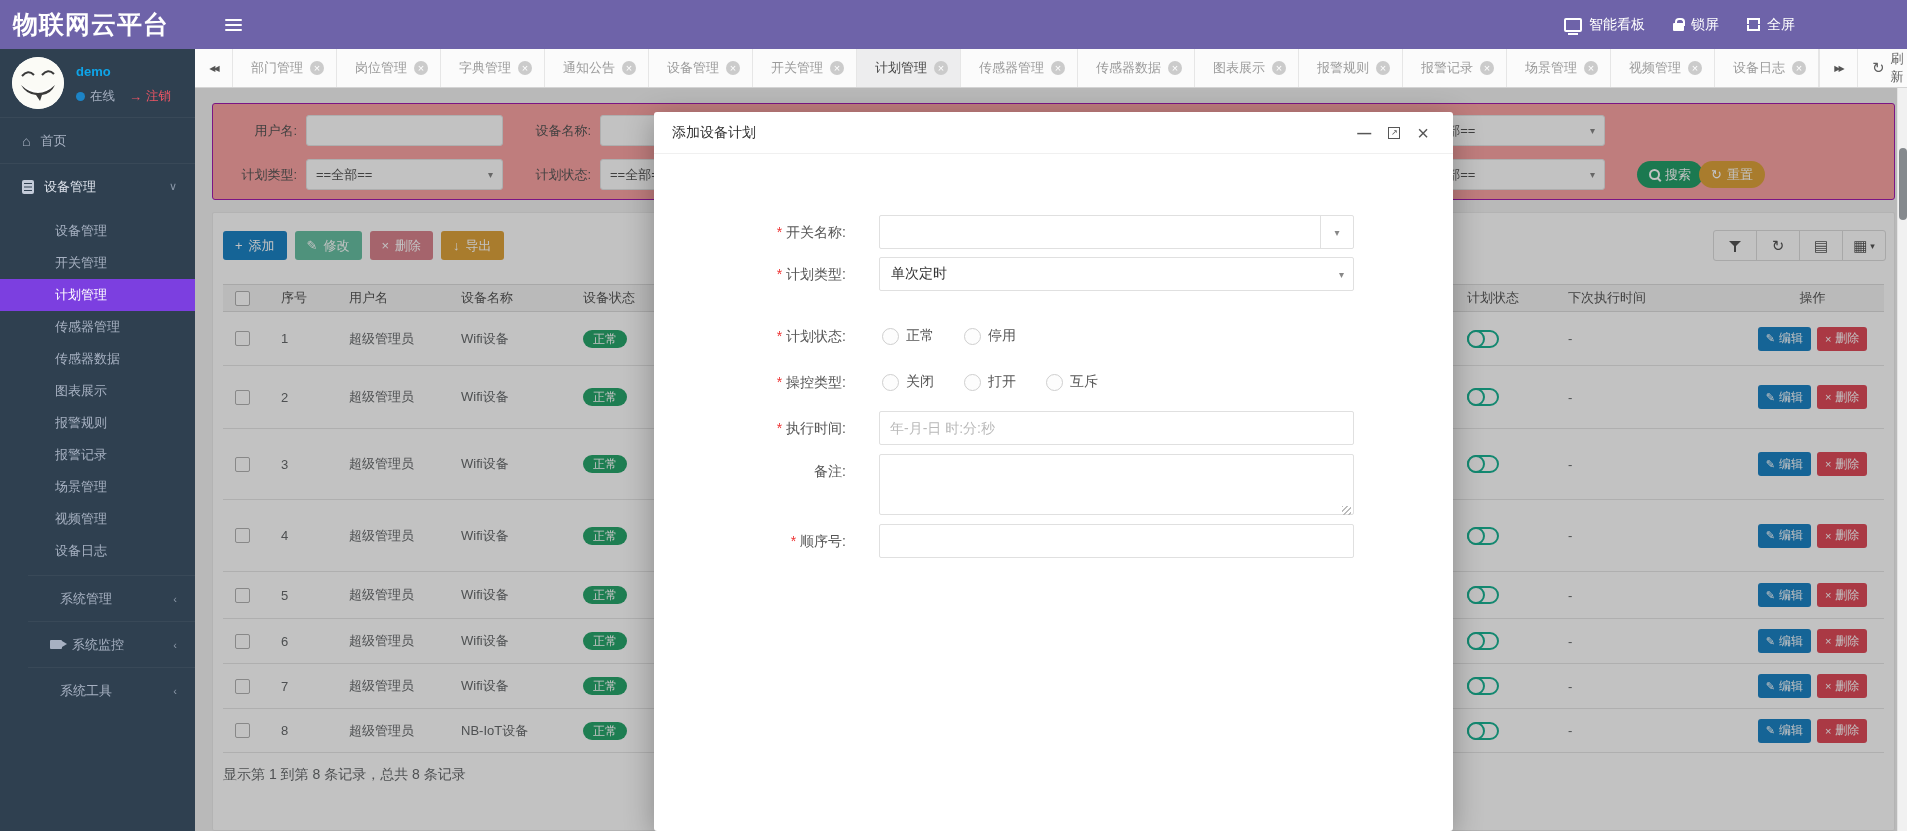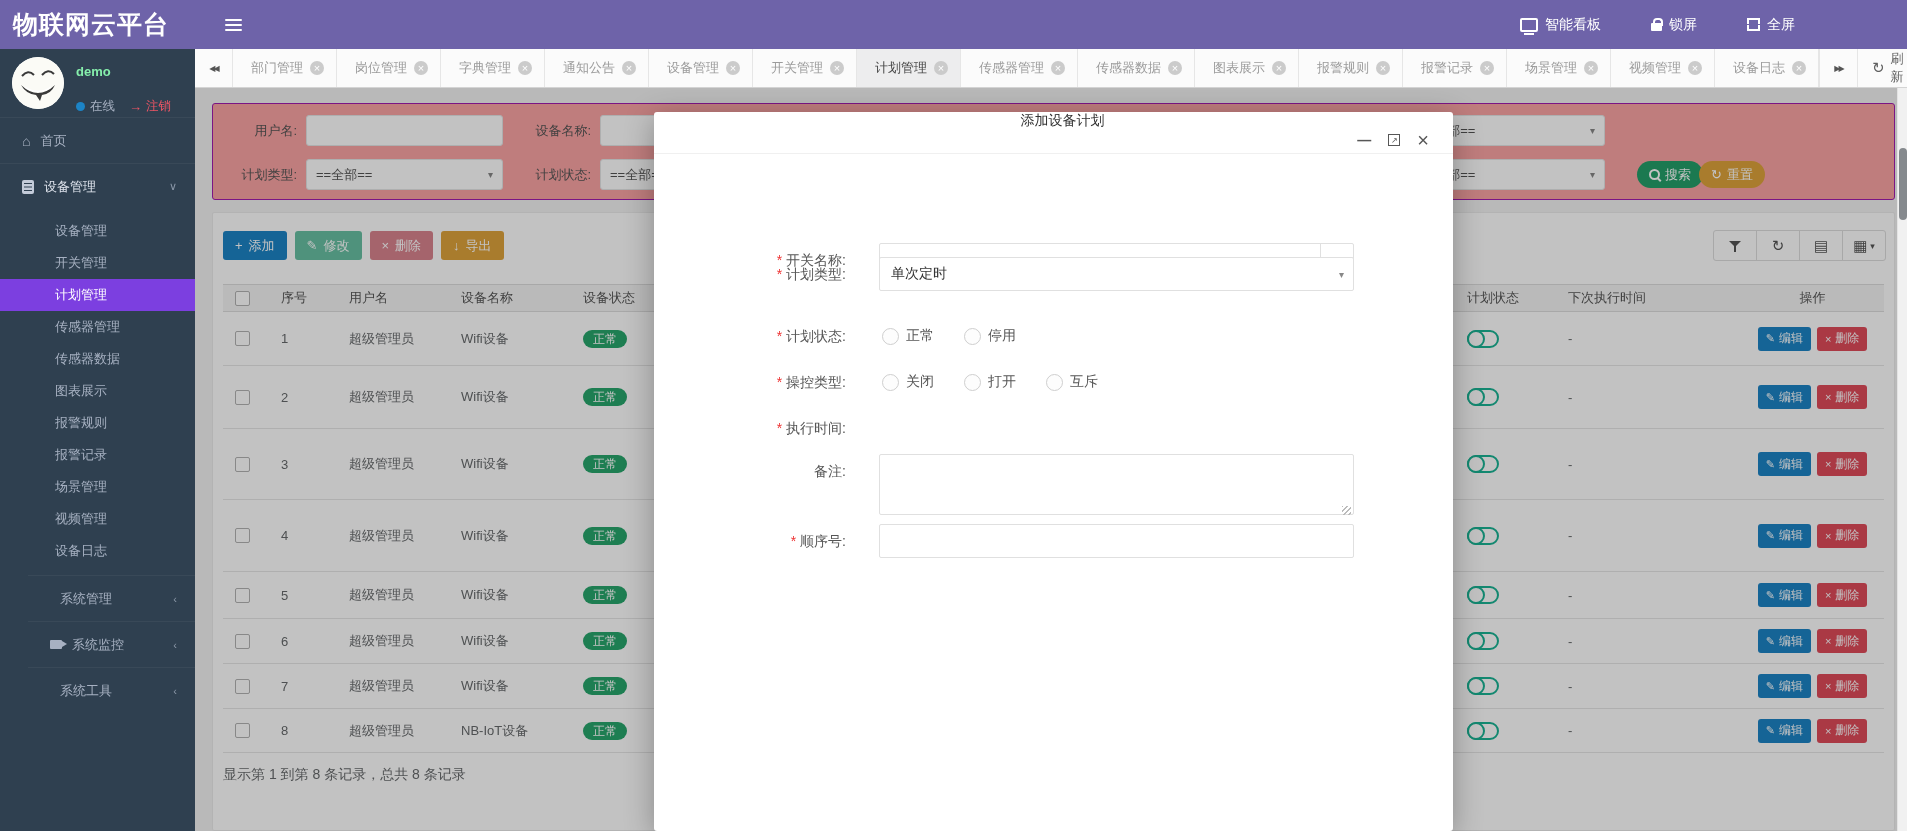--- a/index.html
+++ b/index.html
@@ -5,36 +5,36 @@
   html,body{margin:0;padding:0;background:#888;}
   .app{position:relative;width:1907px;height:831px;overflow:hidden;background:#f3f3f4;
        font-family:"Liberation Sans","DejaVu Sans",sans-serif;-webkit-font-smoothing:antialiased;}
 
   
   .topbar{position:absolute;top:0;left:0;right:0;height:49px;background:var(--purple);display:flex;align-items:center;z-index:5;}
   .logo{width:195px;height:49px;line-height:49px;padding-left:13px;box-sizing:border-box;
         color:#fff;font-size:25px;font-weight:bold;letter-spacing:1px;white-space:nowrap;}
   .burger{margin-left:30px;display:flex;flex-direction:column;gap:3px;cursor:pointer;}
   .burger i{width:17px;height:2px;background:#fff;border-radius:1px;}
-  .top-right{margin-left:auto;display:flex;align-items:center;gap:50px;padding-right:112px;color:#fff;font-size:14px;}
+  .top-right{margin-left:auto;display:flex;align-items:center;gap:28px;padding-right:112px;color:#fff;font-size:14px;}
   .tr-item{display:flex;align-items:center;gap:7px;cursor:pointer;}
   .i-monitor{width:14px;height:10px;border:2px solid #fff;border-radius:2px;position:relative;display:inline-block;}
   .i-monitor::after{content:'';position:absolute;left:2px;right:2px;bottom:-5px;height:2px;background:#fff;}
   .i-lock{width:11px;height:8px;background:#fff;border-radius:1px;position:relative;display:inline-block;margin-top:5px;}
   .i-lock::before{content:'';position:absolute;left:1.5px;top:-5px;width:6px;height:6px;border:2px solid #fff;border-bottom:none;border-radius:4px 4px 0 0;}
   .i-expand{width:13px;height:13px;position:relative;display:inline-block;}
   .i-expand::before{content:'';position:absolute;top:0;left:0;right:0;height:4px;border-left:2px solid #fff;border-right:2px solid #fff;border-top:2px solid #fff;}
   .i-expand::after{content:'';position:absolute;bottom:0;left:0;right:0;height:4px;border-left:2px solid #fff;border-right:2px solid #fff;border-bottom:2px solid #fff;}
 
   
   .sidebar{position:absolute;top:49px;left:0;width:195px;bottom:0;background:#2f4050;color:#a7b1c2;font-size:13px;z-index:5;}
   .user{height:68px;box-sizing:border-box;padding:8px 10px 0 12px;display:flex;gap:12px;}
   .avatar{width:52px;height:52px;border-radius:50%;background:#fdfdfd;flex:none;overflow:hidden;}
   .user-info{padding-top:7px;}
-  .user-name{color:#86efac;font-weight:bold;margin-bottom:19px;}
+  .user-name{color:#0ea5e9;font-weight:bold;margin-bottom:9px;}
   .user-status{display:flex;align-items:center;gap:5px;font-size:12.5px;}
   .dot{width:9px;height:9px;border-radius:50%;background:#1c84c6;}
   .logout{color:#ed5565;display:flex;align-items:center;gap:4px;margin-left:9px;cursor:pointer;}
   .logout .arr{font-weight:bold;font-size:13px;}
   .nav-item{height:46px;display:flex;align-items:center;padding:0 18px 0 22px;gap:10px;cursor:pointer;
             border-top:1px solid rgba(255,255,255,.05);box-sizing:border-box;}
   .nav-item .lbl{flex:1;}
   .nav-item.open{color:#dfe4ed;}
   .chev{color:#8b97a8;font-size:11px;}
   .submenu{margin:6px 0 8px;}
@@ -106,42 +106,42 @@
   .toggle::before{content:'';position:absolute;left:-2px;top:-2px;width:18px;height:18px;border:2px solid var(--teal);border-radius:50%;background:#fff;box-sizing:border-box;}
   .act-btn{height:24px;border-radius:3px;color:#fff;font-size:12px;display:flex;align-items:center;gap:4px;padding:0 8px;cursor:pointer;border:none;}
   .edit{background:var(--blue);} .del{background:var(--red);}
   .ic{font-size:11px;}
   .footer-summary{position:absolute;left:10px;top:553px;font-size:14px;color:#686b6d;}
 
   
   .overlay{position:absolute;left:195px;top:88px;right:0;bottom:0;background:rgba(0,0,0,.24);z-index:10;}
   .modal{position:absolute;left:654px;top:112px;width:799px;height:719px;background:#fff;z-index:20;border-radius:3px;
          box-shadow:0 6px 30px rgba(0,0,0,.30);box-sizing:border-box;}
-  .m-head{height:41px;border-bottom:1px solid #f0f0f0;display:flex;align-items:center;flex-direction:column;}
+  .m-head{height:41px;border-bottom:1px solid #f0f0f0;display:flex;align-items:center;}
   .m-title{padding-left:18px;font-size:14px;color:#333;}
   .m-ctrl{margin-left:auto;display:flex;align-items:center;gap:17px;padding-right:24px;color:#575757;}
   .mi-min{font-size:14px;font-weight:bold;cursor:pointer;}
   .mi-max{width:12px;height:12px;border:1.5px solid #575757;display:flex;align-items:center;justify-content:center;font-size:8px;cursor:pointer;box-sizing:border-box;}
   .mi-close{font-size:20px;cursor:pointer;line-height:1;}
   .m-body{position:absolute;left:0;top:41px;right:0;bottom:0;font-size:14px;color:#565656;}
   .m-label{position:absolute;left:0;width:192px;text-align:right;line-height:34px;white-space:nowrap;}
   .req{color:#e33;margin-right:4px;}
   .m-input{position:absolute;left:225px;width:475px;height:34px;border:1px solid #e0e0e0;border-radius:2px;background:#fff;box-sizing:border-box;font-size:14px;padding:0 10px;color:#333;outline:none;font-family:inherit;}
   .m-input::placeholder{color:#b9b9b9;}
   .combobox{position:absolute;left:225px;width:475px;height:34px;border:1px solid #e0e0e0;border-radius:2px;background:#fff;box-sizing:border-box;display:flex;}
   .combobox input{flex:1;border:none;outline:none;padding:0 10px;font-size:14px;background:transparent;}
   .dd-btn{width:32px;border-left:1px solid #e0e0e0;display:flex;align-items:center;justify-content:center;color:#888;font-size:10px;cursor:pointer;}
   .m-select{position:absolute;left:225px;width:475px;height:34px;border:1px solid #e0e0e0;border-radius:2px;background:#fff;box-sizing:border-box;display:flex;align-items:center;cursor:pointer;}
   .m-select .val{padding-left:11px;flex:1;color:#333;}
   .radio-row{position:absolute;left:228px;display:flex;align-items:center;height:20px;}
   .radio{display:flex;align-items:center;gap:7px;margin-right:30px;cursor:pointer;}
   .r-circle{width:17px;height:17px;border-radius:50%;border:1px solid #cfcfcf;background:#fdfdfd;box-sizing:border-box;}
   .m-textarea{position:absolute;left:225px;width:475px;height:61px;border:1px solid #e0e0e0;border-radius:2px;background:#fff;box-sizing:border-box;resize:none;outline:none;font-family:inherit;font-size:14px;padding:6px 10px;}
   .ta-grip{position:absolute;left:688px;width:9px;height:9px;background:repeating-linear-gradient(135deg,#bbb 0 1px,transparent 1px 3.5px);}
-  .f1{top:90px;} .f2{top:104px;} .f3{top:173px;} .f4{top:219px;} .f5{top:258px;} .f6{top:301px;} .f7{top:371px;}
+  .f1{top:62px;} .f2{top:104px;} .f3{top:173px;} .f4{top:219px;} .f5{top:258px;} .f6{top:301px;} .f7{top:371px;}
   .lh20{line-height:20px;}
 
   
   .scrollbar{position:absolute;right:0;top:88px;width:10px;bottom:0;background:#f1f1f1;border-left:1px solid #e3e3e3;z-index:40;box-sizing:border-box;}
   .thumb{position:absolute;left:1px;top:60px;width:8px;height:72px;background:#85898d;border-radius:4px;cursor:pointer;}
 </style>
 </head>
 <body>
 
 <div class="app">
@@ -689,20 +689,21 @@
           </span>
           <span class="radio">
             <span class="r-circle"></span>
             <span>互斥</span>
           </span>
       </div>
 
       <div class="m-label f5">
         <span class="req">*</span><span>执行时间:</span>
       </div>
+      <input class="m-input f5" placeholder="年-月-日 时:分:秒" style="">
 
       <div class="m-label f6">
         <span>备注:</span>
       </div>
       <textarea class="m-textarea f6" style=""></textarea>
       <span class="ta-grip" style="top:353px"></span>
 
       <div class="m-label f7">
         <span class="req">*</span><span>顺序号:</span>
       </div>

